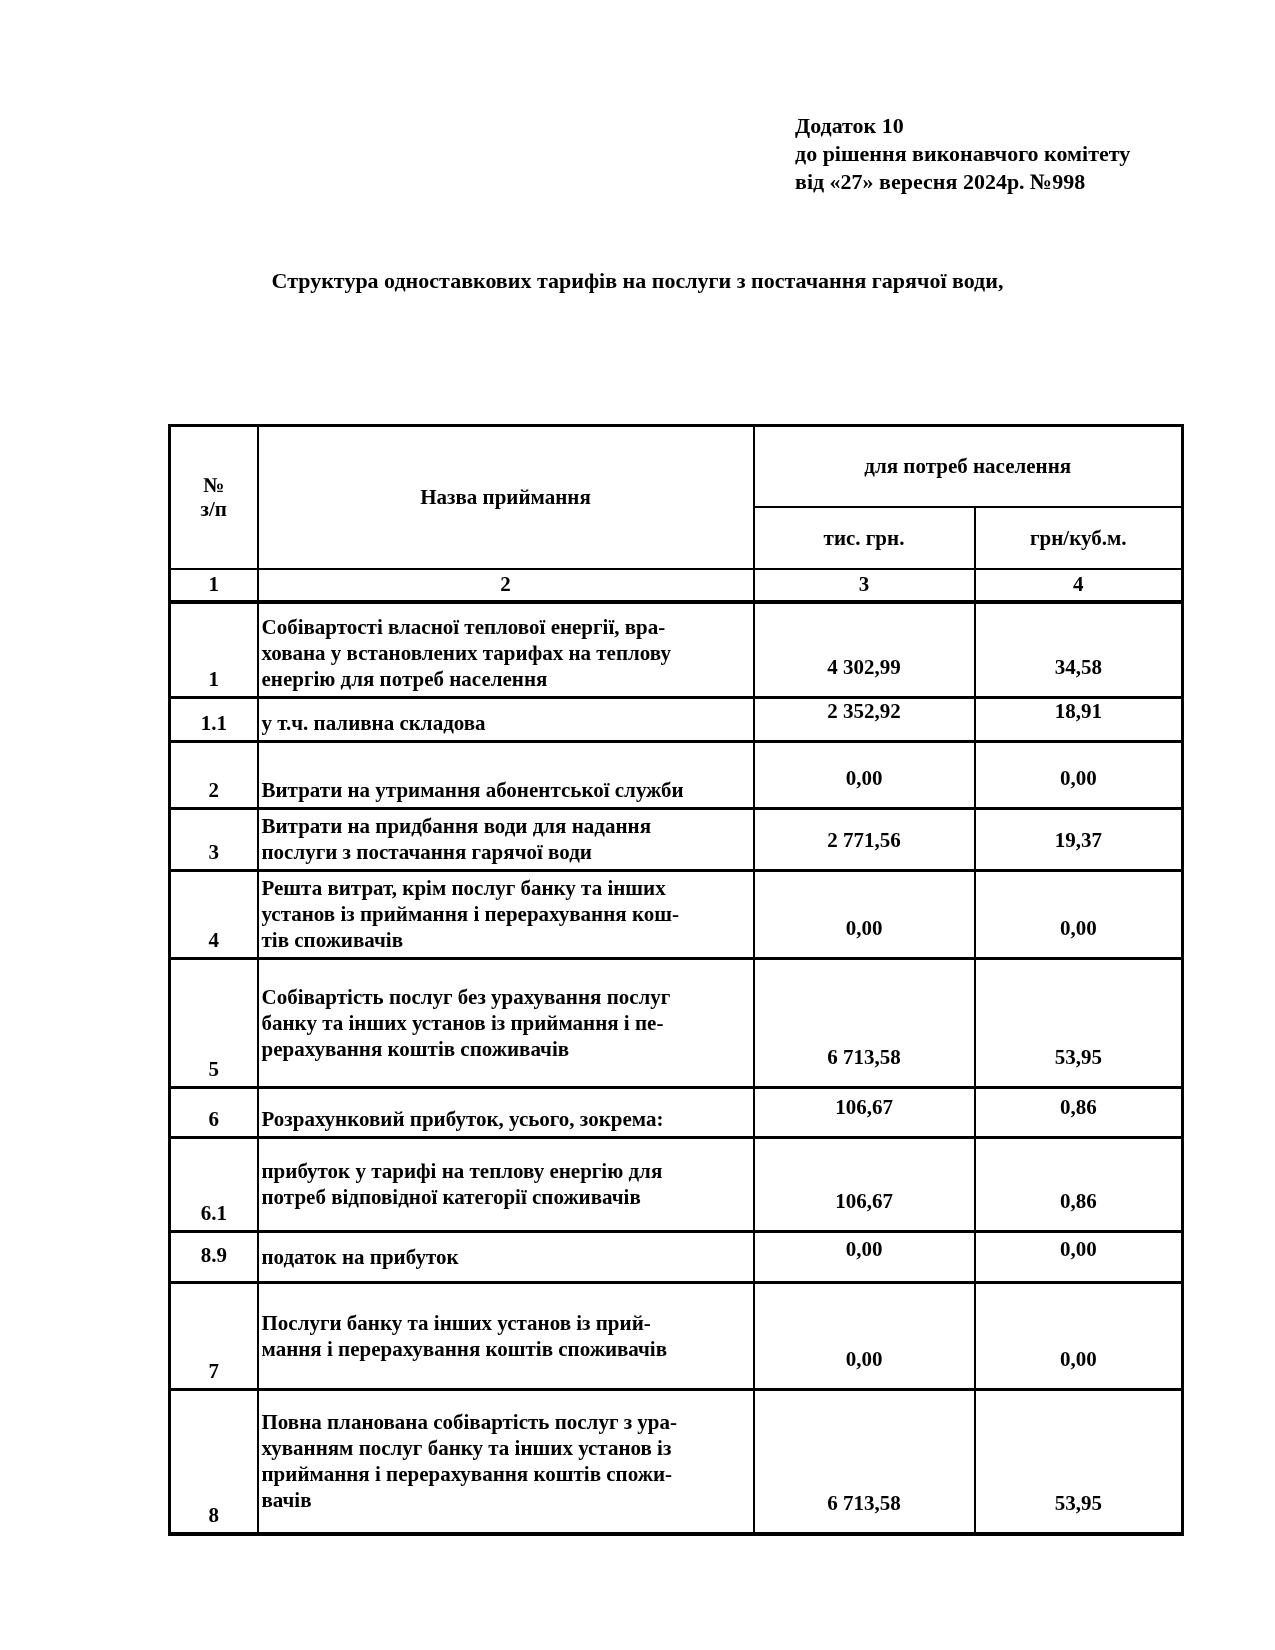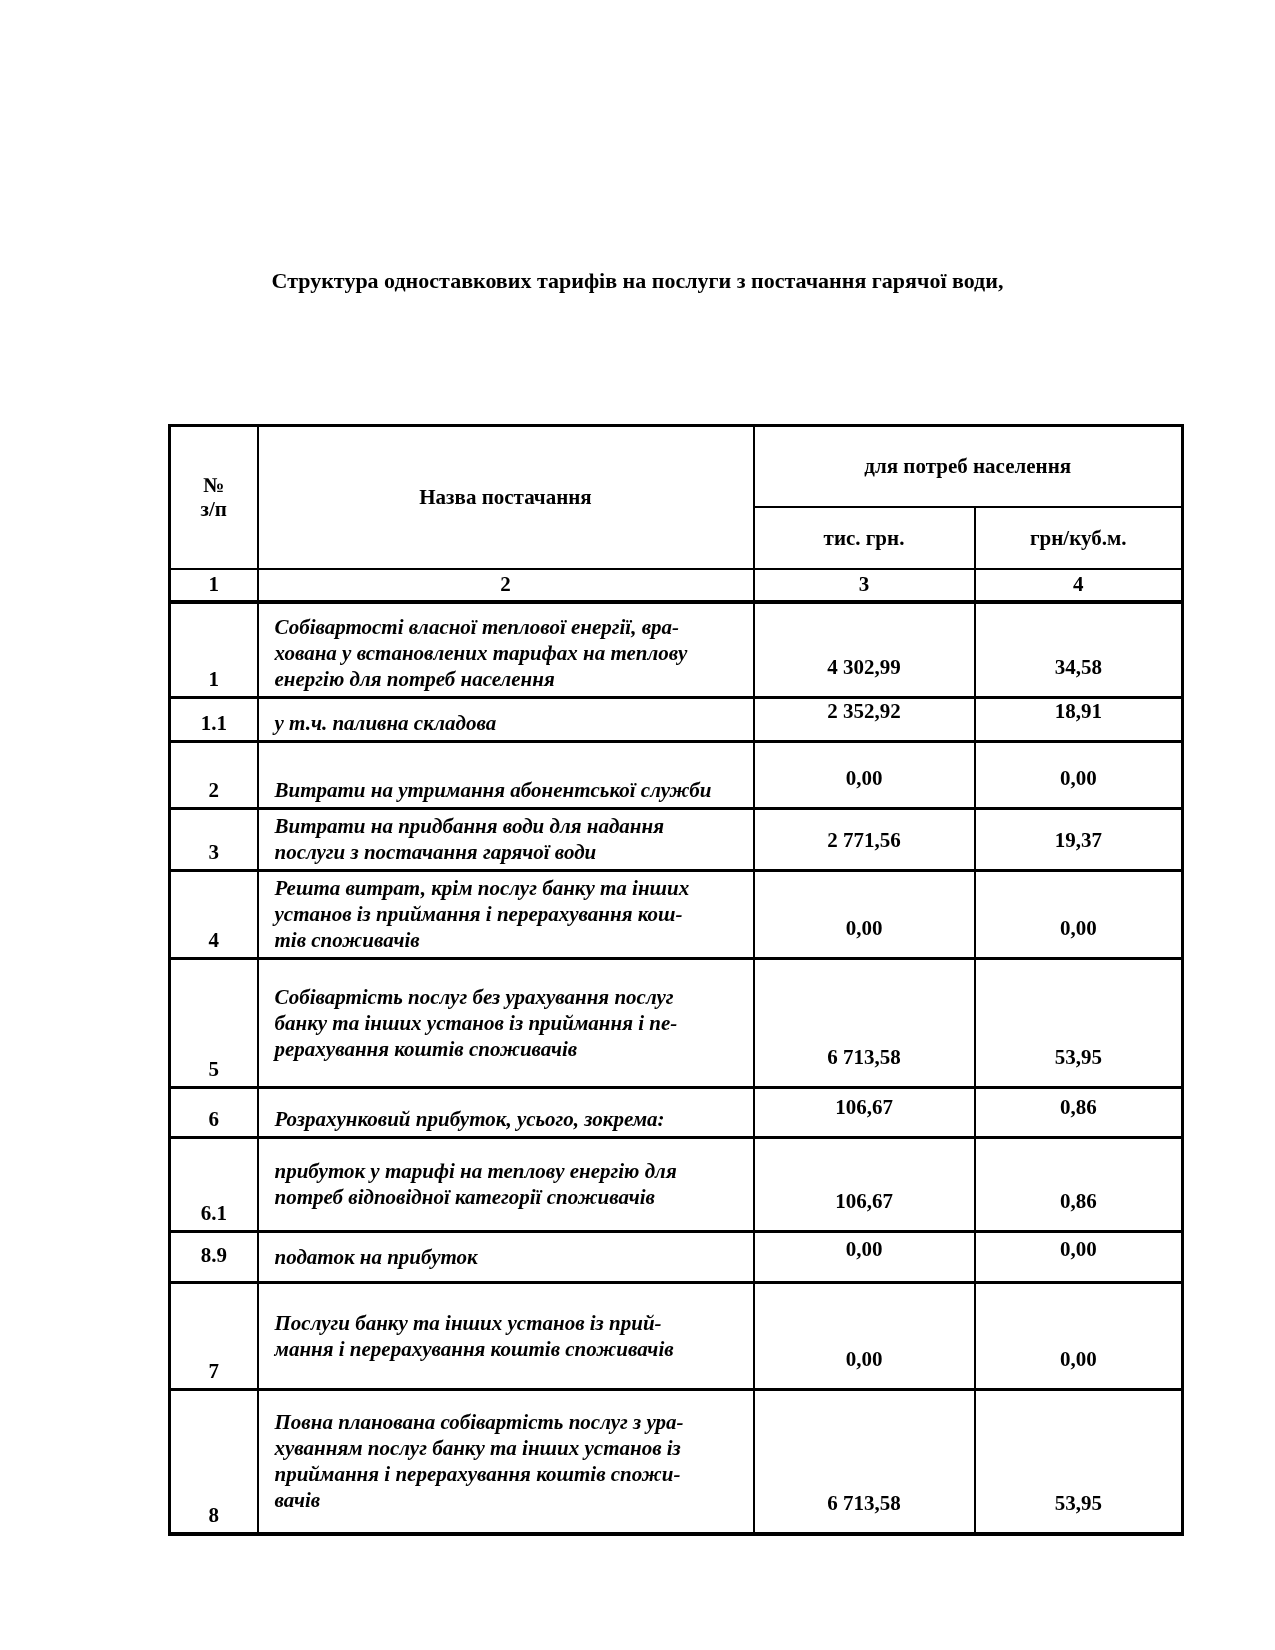--- a/index.html
+++ b/index.html
@@ -55,52 +55,54 @@
   }
   tr.colnum td{
     text-align:center;
     vertical-align:middle;
     border-bottom-width:4px;
   }
   tbody td{border-top-width:3px;}
   td.num{text-align:center;padding-bottom:4px;}
   td.name{
     text-align:left;
-    padding:3px 6px 4px 16px;
+    padding:3px 6px 4px 3px;
     white-space:pre;
     line-height:26px;
-    font-style:italic;
   }
   td.val{text-align:center;padding-bottom:16px;}
   .va-b{vertical-align:bottom;}
   .va-m{vertical-align:middle;}
 </style>
 </head>
 <body>
 
 <div class="page">
 
+  <div class="annex"><span>Додаток 10</span>
+<span>до рішення виконавчого комітету</span>
+<span>від «27» вересня 2024р. №998</span></div>
 
   <div class="doc-title">
     <div class="t1">Структура одноставкових тарифів на послуги з постачання гарячої води,</div>
   </div>
 
   <div class="tbl-wrap">
     <table>
       <colgroup>
         <col class="c1">
           <col class="c2">
           <col class="c3">
           <col class="c4">
       </colgroup>
       <thead>
         <tr style="height:81px;">
           <th rowspan="2">№
 з/п</th>
-          <th rowspan="2">Назва постачання</th>
+          <th rowspan="2">Назва приймання</th>
           <th colspan="2">для потреб населення</th>
         </tr>
         <tr style="height:62px;">
           <th>тис. грн.</th>
           <th>грн/куб.м.</th>
         </tr>
         <tr class="colnum" style="height:33px;">
           <td>1</td>
           <td>2</td>
           <td>3</td>

